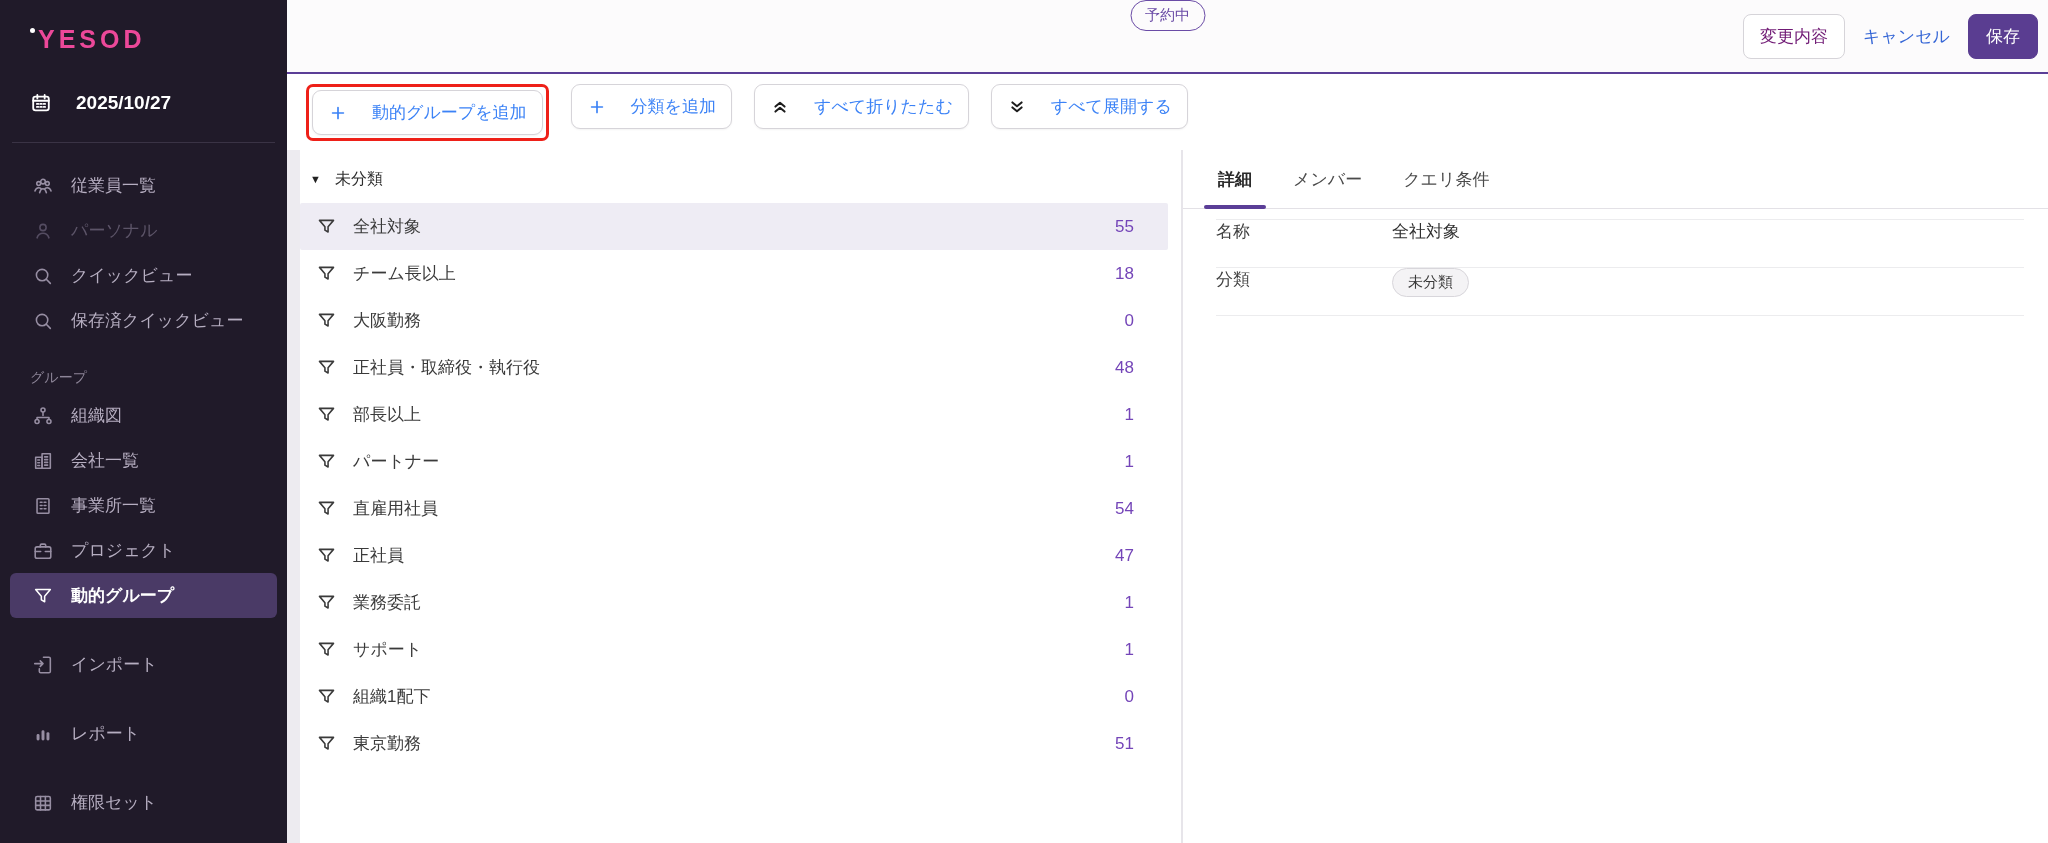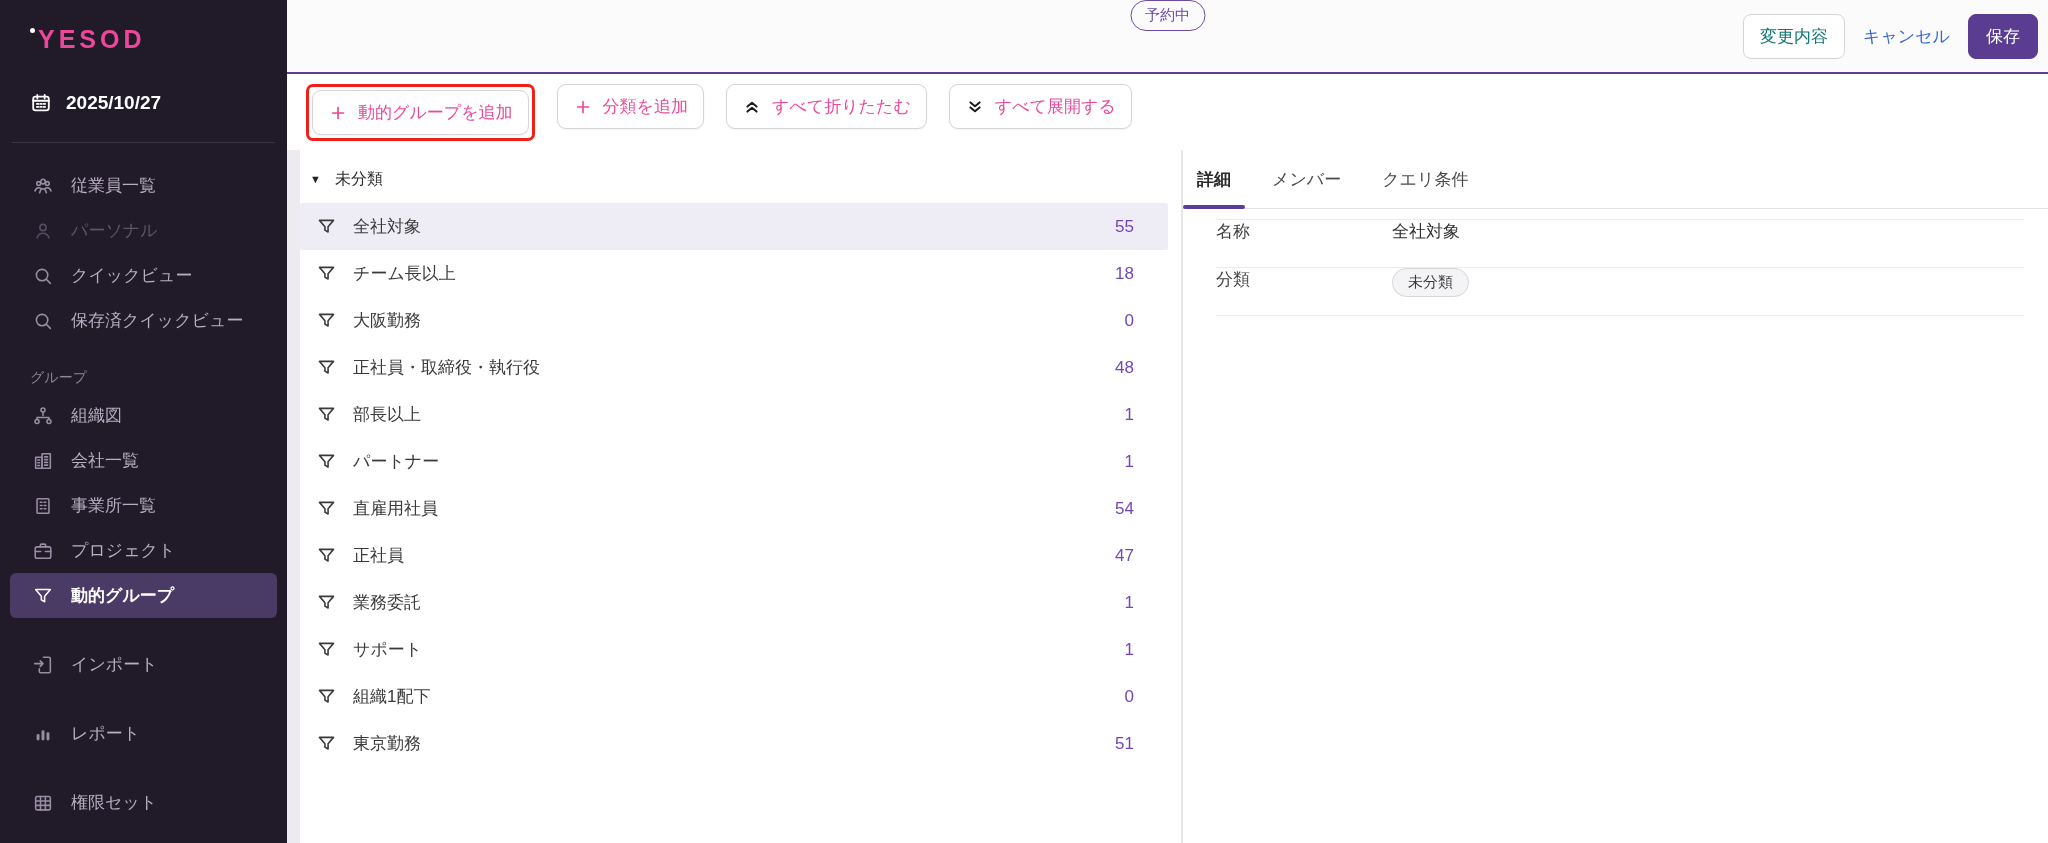--- a/index.html
+++ b/index.html
@@ -4,21 +4,21 @@
 <style>
   html,body{margin:0;padding:0}
   body{width:2048px;height:843px;overflow:hidden;background:#fff;color:#333;
        font-family:"Liberation Sans","DejaVu Sans",sans-serif;}
   .app{display:flex;width:100%;height:100%}
 
   
   .sidebar{width:287px;min-width:287px;background:var(--sidebar-bg,#201a29);overflow:hidden}
   .logo{margin:24px 0 0 30px;color:#ec4899;font-size:25px;font-weight:700;letter-spacing:4px;height:30px;line-height:30px}
   .logo::before{content:"";display:inline-block;width:5px;height:5px;border-radius:50%;background:#fff;margin-right:3px;vertical-align:15px}
-  .date-row{display:flex;align-items:center;gap:14px;margin:36px 12px 0 30px;color:#fff;font-weight:700;font-size:19px;height:26px;cursor:pointer}
+  .date-row{display:flex;align-items:center;gap:24px;margin:36px 12px 0 30px;color:#fff;font-weight:700;font-size:19px;height:26px;cursor:pointer}
   .side-divider{height:1px;background:#3a3345;margin:26px 12px 0 12px}
   .side-nav{padding-top:20px}
   .side-section-label{margin:26px 0 6px 30px;font-size:14px;color:#8d8598}
   .side-item{display:flex;align-items:center;gap:17px;height:45px;margin:0 10px;padding-left:22px;
              font-size:17px;color:#b6aec1;border-radius:6px;cursor:pointer;white-space:nowrap}
   .side-item .icon{display:flex;color:#978ea3}
   .side-item.muted{color:#5c5468}
   .side-item.muted .icon{color:#554d62}
   .side-item.active{background:var(--sidebar-active-bg,#4a3a66);color:#fff;font-weight:700}
   .side-item.active .icon{color:#fff}
@@ -30,48 +30,48 @@
 
   
   .main{flex:1;display:flex;flex-direction:column;min-width:0}
   .topbar{height:72px;background:#fcfbfc;border-bottom:2px solid var(--accent,#5b3e97);
           display:flex;position:relative;padding:0 10px;flex:none}
   .status-badge{position:absolute;left:50%;transform:translateX(-50%);
                 border:1.5px solid var(--badge-purple,#6a4ba6);color:var(--badge-purple,#6a4ba6);
                 border-radius:16px;padding:5px 14px;font-size:15px;background:transparent}
   .topbar-actions{margin-left:auto;display:flex;align-items:center;gap:18px}
   .btn{font-family:inherit;font-size:17px;border-radius:8px;cursor:pointer}
-  .btn.outline{background:#fff;border:1px solid #d6d4d9;color:#0f766e;padding:10px 16px}
+  .btn.outline{background:#fff;border:1px solid #d6d4d9;color:#701a75;padding:10px 16px}
   .link-cancel{color:var(--link-blue,#3566d6);font-size:17px;cursor:pointer;text-decoration:none}
   .btn.primary{background:var(--save-purple,#5a3d91);border:1px solid var(--save-purple,#5a3d91);color:#fff;padding:10px 17px}
 
   
   .toolbar{height:66px;background:#fff;display:flex;align-items:flex-start;padding:10px 0 0 19px;gap:22px;flex:none}
-  .btn.tool{display:inline-flex;align-items:center;gap:10px;height:45px;padding:0 15px;background:#fff;
-            border:1px solid #d6d4d9;color:#ec4899;font-size:17px;border-radius:9px;box-shadow:0 1px 2px rgba(0,0,0,.05)}
+  .btn.tool{display:inline-flex;align-items:center;gap:24px;height:45px;padding:0 15px;background:#fff;
+            border:1px solid #d6d4d9;color:#3b82f6;font-size:17px;border-radius:9px;box-shadow:0 1px 2px rgba(0,0,0,.05)}
   .btn.tool .icon svg{width:20px;height:20px;stroke-width:2}
   .btn.tool .icon.bold svg{stroke-width:2.4;color:#1c1c1c}
   .red-annotation{display:inline-block;border:3px solid var(--annotation-red,#ee2018);border-radius:7px;padding:3px;line-height:0}
 
   
   .content{flex:1;display:flex;min-height:0}
   .gutter{width:13px;background:#edebf0}
   .list-panel{width:881px;min-width:881px;background:#fff;padding:6px 13px 0 0;box-sizing:border-box}
   .cat-header{display:flex;align-items:center;gap:14px;height:47px;padding-left:10px;font-size:16px;color:#2e2e2e;cursor:pointer}
   .tri{font-size:11px;color:#222;line-height:1}
   .g-row{display:flex;align-items:center;height:47px;padding:0 34px 0 16px;cursor:pointer;border-radius:2px}
   .g-row.selected{background:var(--accent-light-bg,#eeecf4)}
   .g-row .icon{color:#3a3a3a;margin-right:16px}
   .g-row .icon svg{width:21px;height:21px;stroke-width:1.8}
   .g-label{font-size:17px;color:#3a3a3a;flex:1}
   .g-count{font-size:17px;color:var(--count-purple,#7445b8)}
 
   .v-divider{width:2px;background:#e7e5ea}
   .detail-panel{flex:1;background:#fff;min-width:0}
-  .tabs{display:flex;height:58px;align-items:stretch;border-bottom:1px solid #e3e1e6;}
+  .tabs{display:flex;height:58px;align-items:stretch;border-bottom:1px solid #e3e1e6;padding-left:21px}
   .tab{display:flex;align-items:center;padding:0 14px;margin-right:13px;font-size:17px;color:#4a4a4a;position:relative;cursor:pointer}
   .tab.active{color:#2b2b2b;font-weight:700}
   .tab.active::after{content:"";position:absolute;left:0;right:0;bottom:-1px;height:4px;border-radius:3px;background:var(--accent,#5b3e97)}
   .fields{margin:10px 24px 0 33px;border-top:1px solid #ececee}
   .f-row{display:flex;align-items:flex-start;height:47px;border-bottom:1px solid #ececee}
   .f-label{width:176px;font-size:17px;color:#3f3f3f;flex:none}
   .f-value{font-size:17px;color:#2f2f2f}
   .pill{display:inline-block;background:#f4f3f5;border:1px solid #d8d6db;border-radius:15px;padding:4px 15px;font-size:15px;color:#3a3a3a}
 </style>
 </head>

